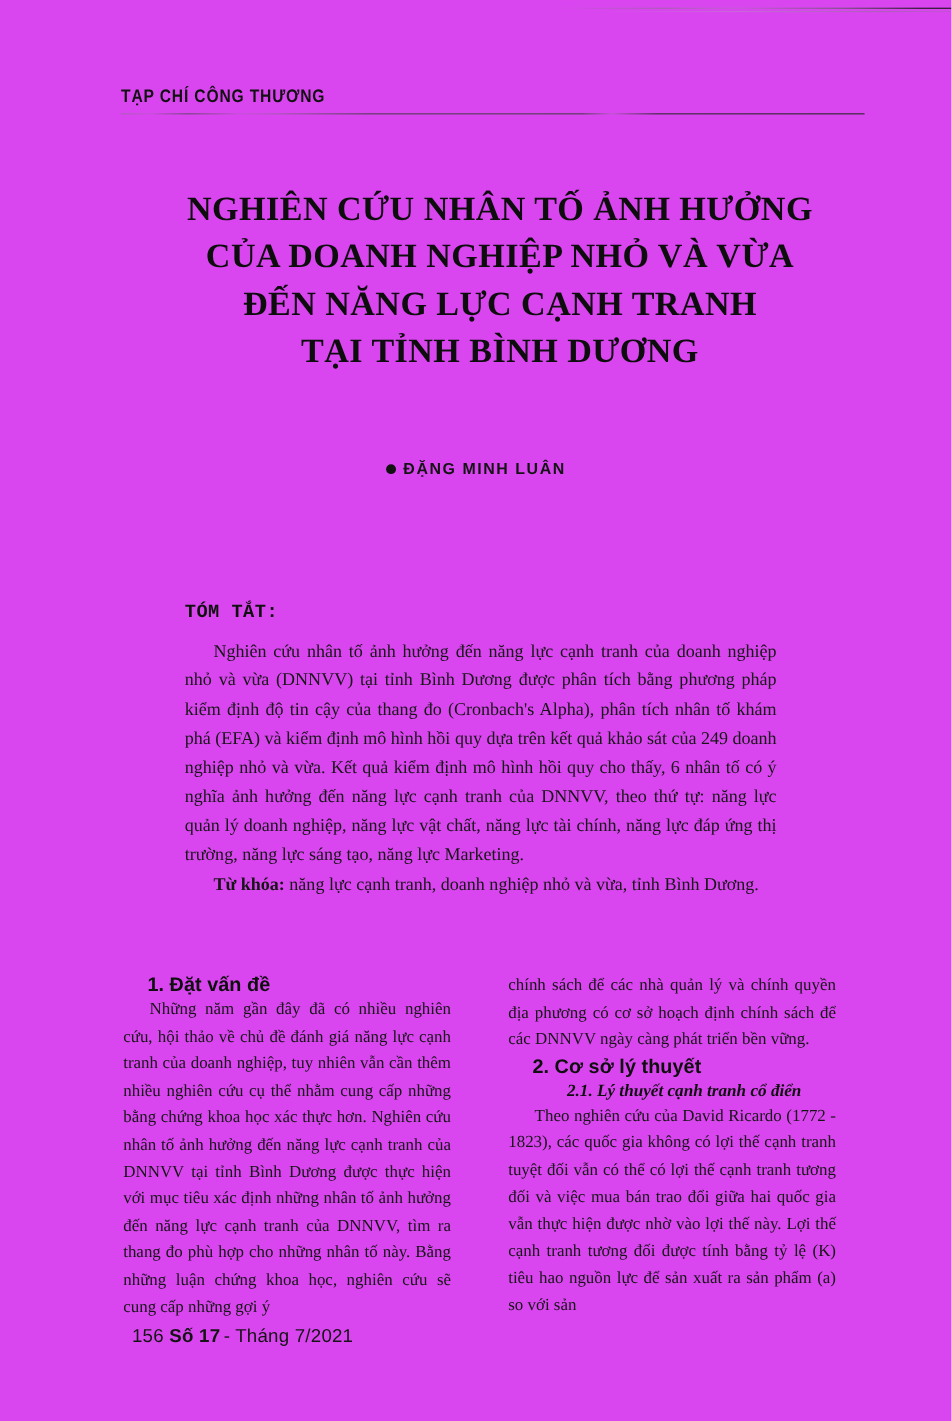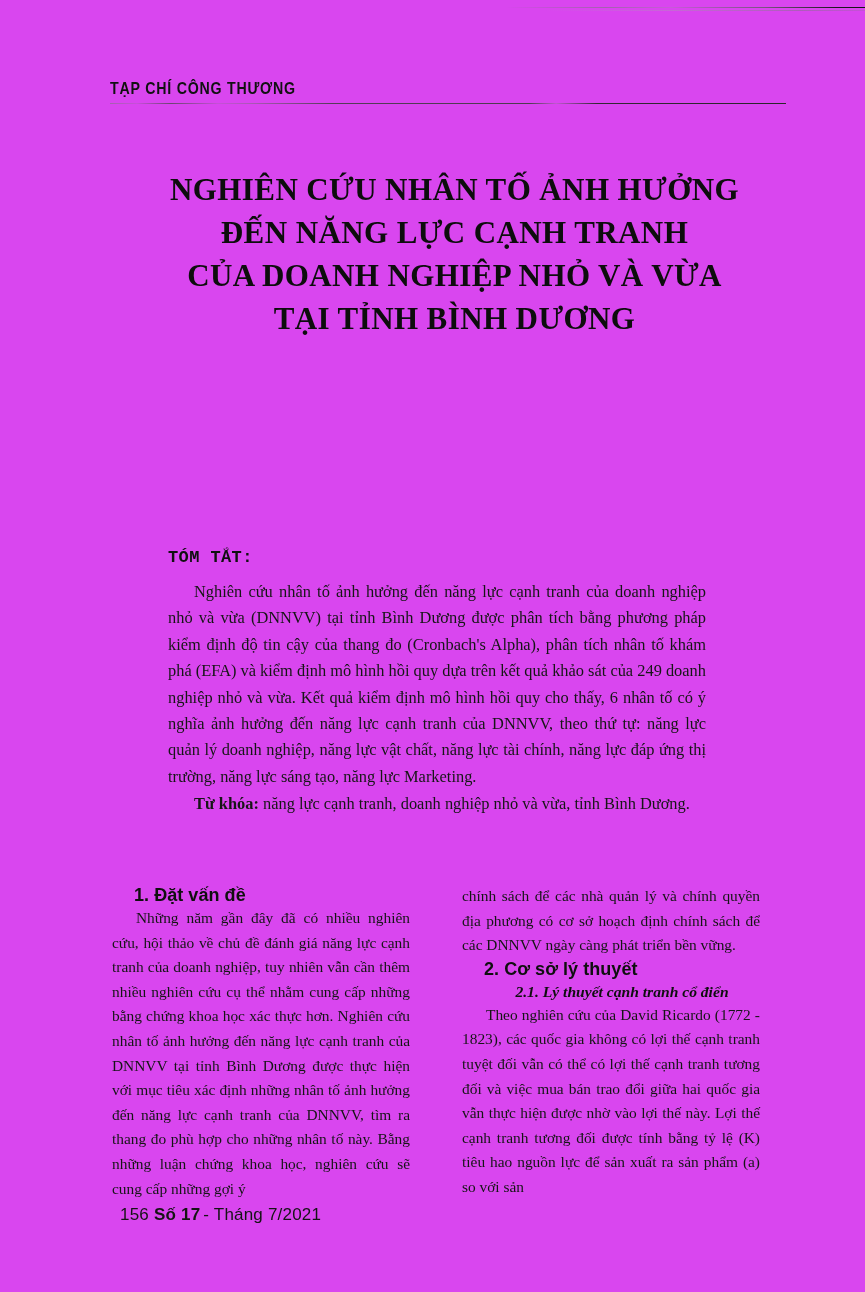--- a/index.html
+++ b/index.html
@@ -230,25 +230,28 @@
   <div class="scan-edge-top"></div>
   <div class="scan-edge-top2"></div>
 
   <div class="masthead">
     <div class="masthead-title">TẠP CHÍ CÔNG THƯƠNG</div>
     <div class="masthead-rule"></div>
   </div>
 
   <div class="title-block">
     <div class="title-line">NGHIÊN CỨU NHÂN TỐ ẢNH HƯỞNG</div>
+    <div class="title-line">CỦA DOANH NGHIỆP NHỎ VÀ VỪA</div>
     <div class="title-line">ĐẾN NĂNG LỰC CẠNH TRANH</div>
-    <div class="title-line">CỦA DOANH NGHIỆP NHỎ VÀ VỪA</div>
     <div class="title-line">TẠI TỈNH BÌNH DƯƠNG</div>
   </div>
 
+  <div class="author-row">
+    <span class="author-bullet"></span><span>ĐẶNG MINH LUÂN</span>
+  </div>
 
   <div class="abstract">
     <div class="abstract-heading">TÓM TẮT:</div>
     <div class="abstract-body">Nghiên cứu nhân tố ảnh hưởng đến năng lực cạnh tranh của doanh nghiệp nhỏ và vừa (DNNVV) tại tỉnh Bình Dương được phân tích bằng phương pháp kiểm định độ tin cậy của thang đo (Cronbach's Alpha), phân tích nhân tố khám phá (EFA) và kiểm định mô hình hồi quy dựa trên kết quả khảo sát của 249 doanh nghiệp nhỏ và vừa. Kết quả kiểm định mô hình hồi quy cho thấy, 6 nhân tố có ý nghĩa ảnh hưởng đến năng lực cạnh tranh của DNNVV, theo thứ tự: năng lực quản lý doanh nghiệp, năng lực vật chất, năng lực tài chính, năng lực đáp ứng thị trường, năng lực sáng tạo, năng lực Marketing.</div>
     <div class="keywords"><b>Từ khóa:</b><span> năng lực cạnh tranh, doanh nghiệp nhỏ và vừa, tỉnh Bình Dương.</span></div>
   </div>
 
   <div class="columns">
 
     <div class="col col-left">

